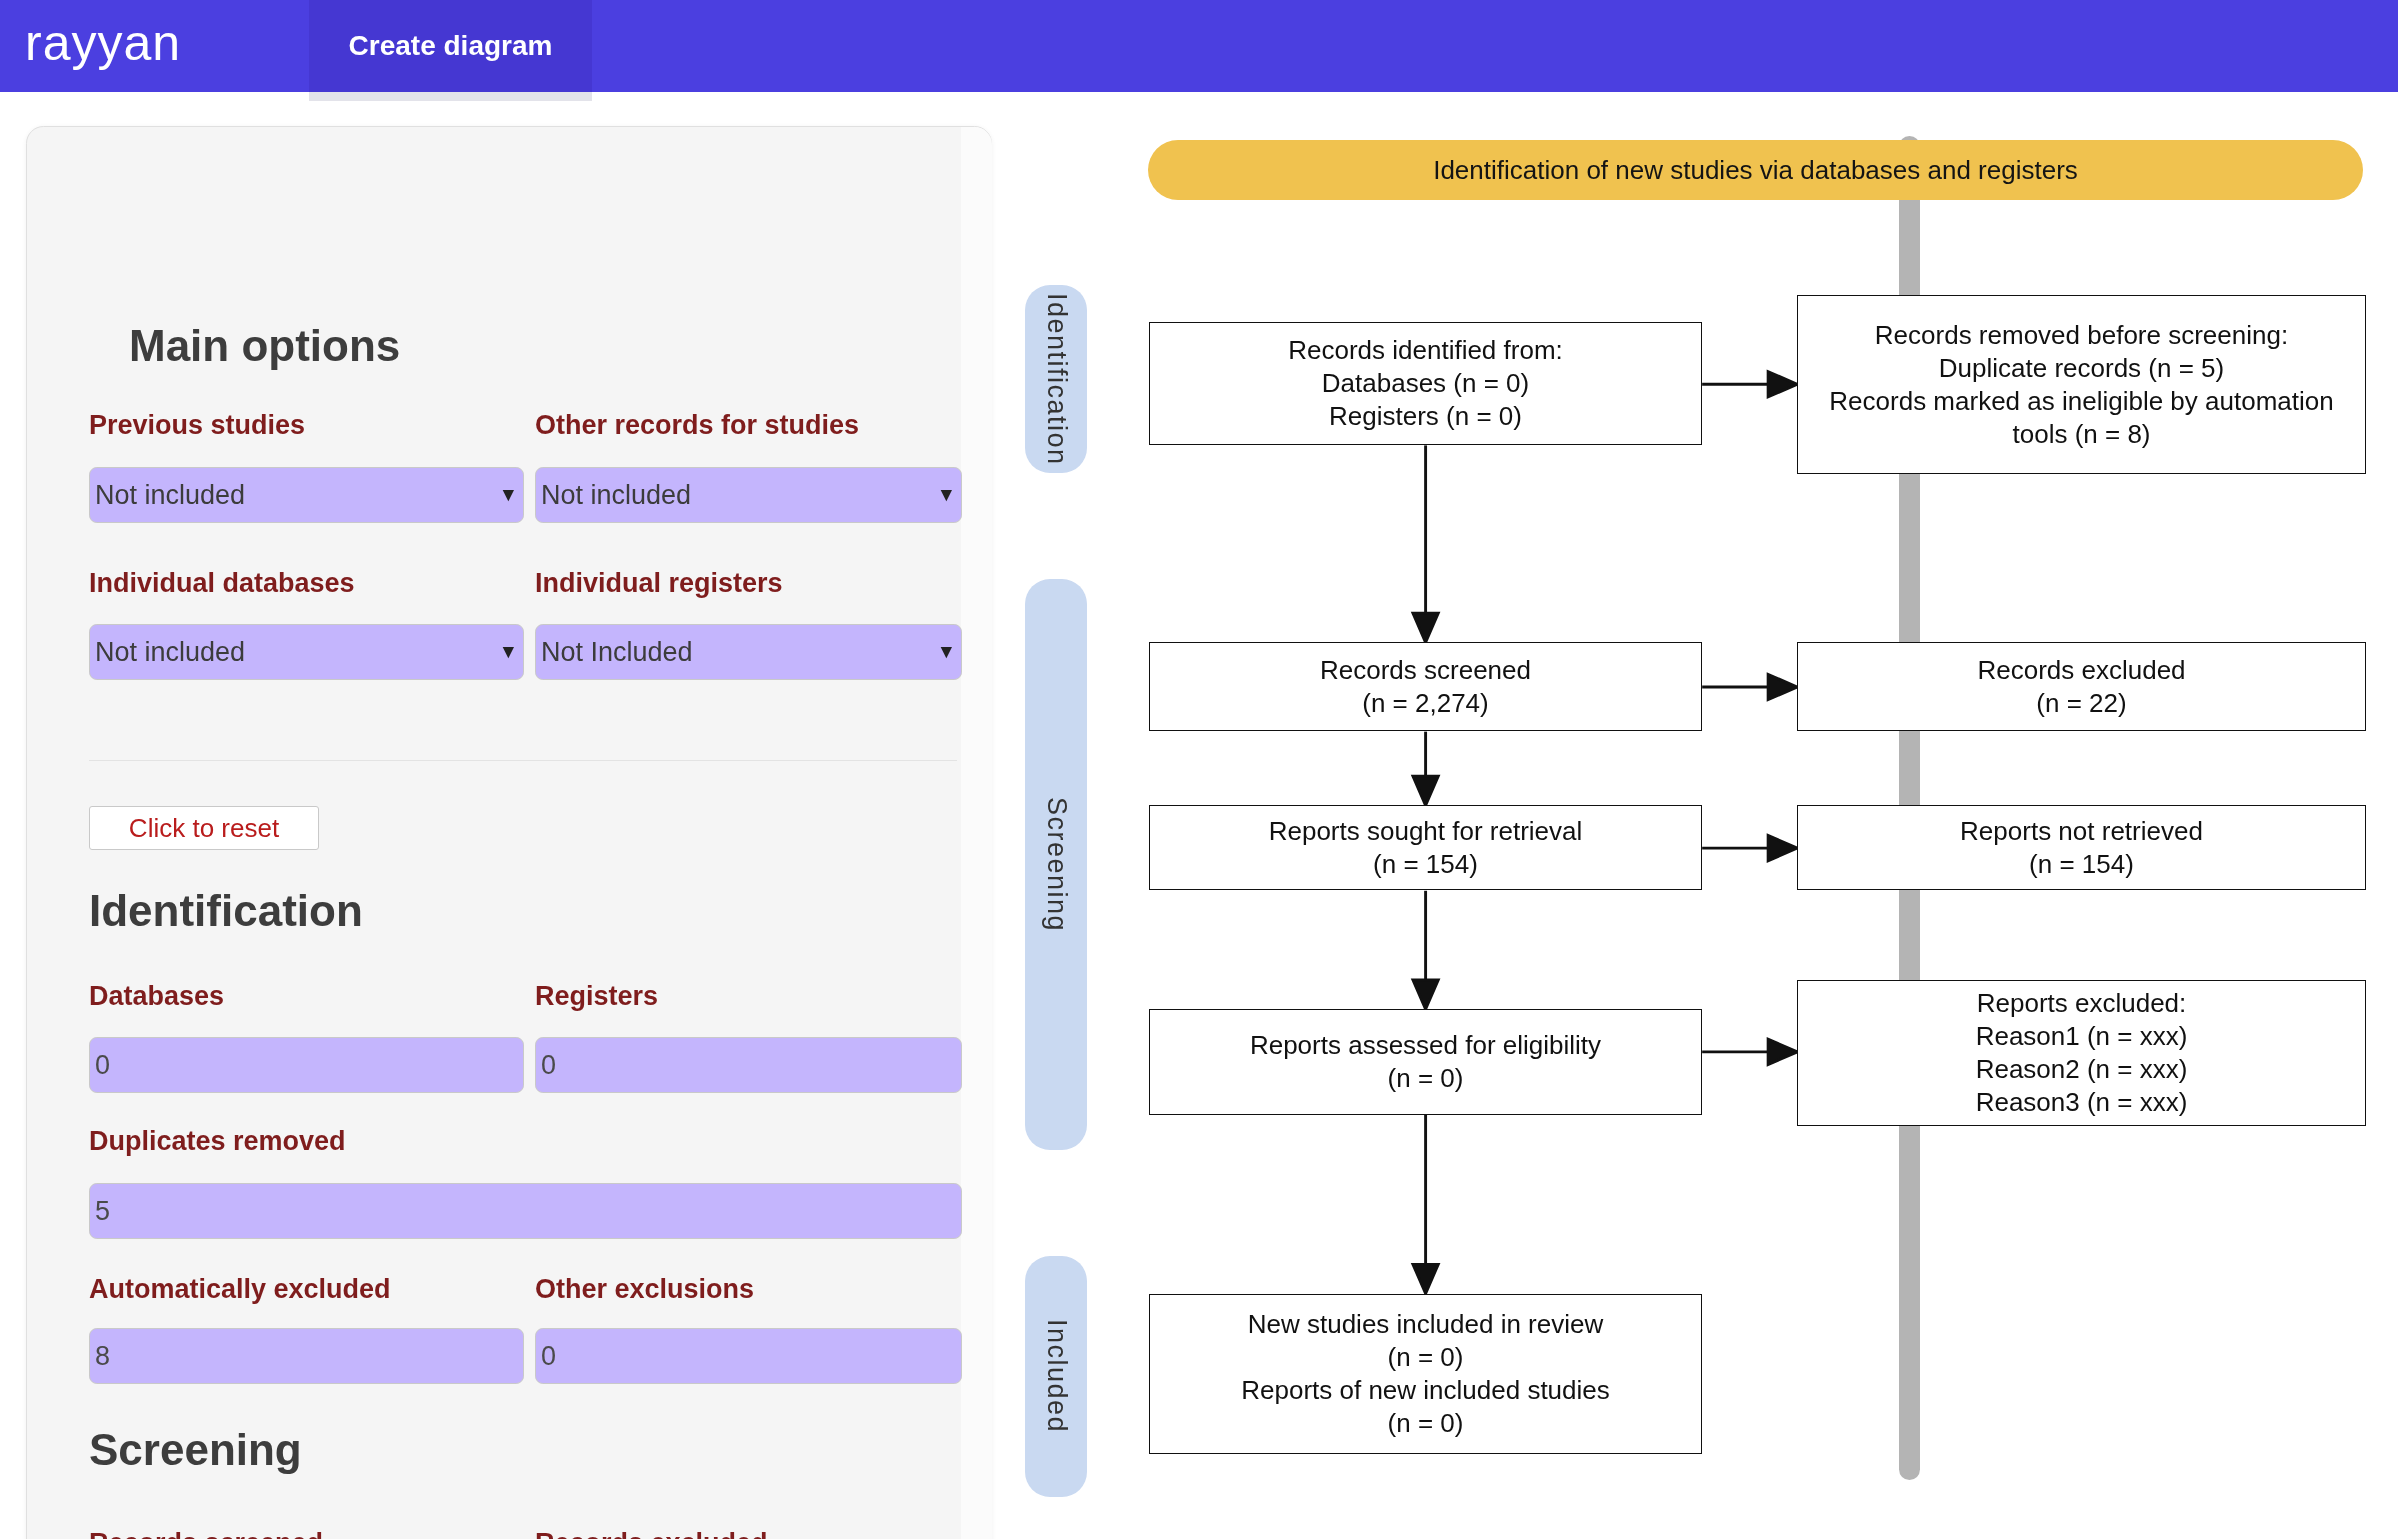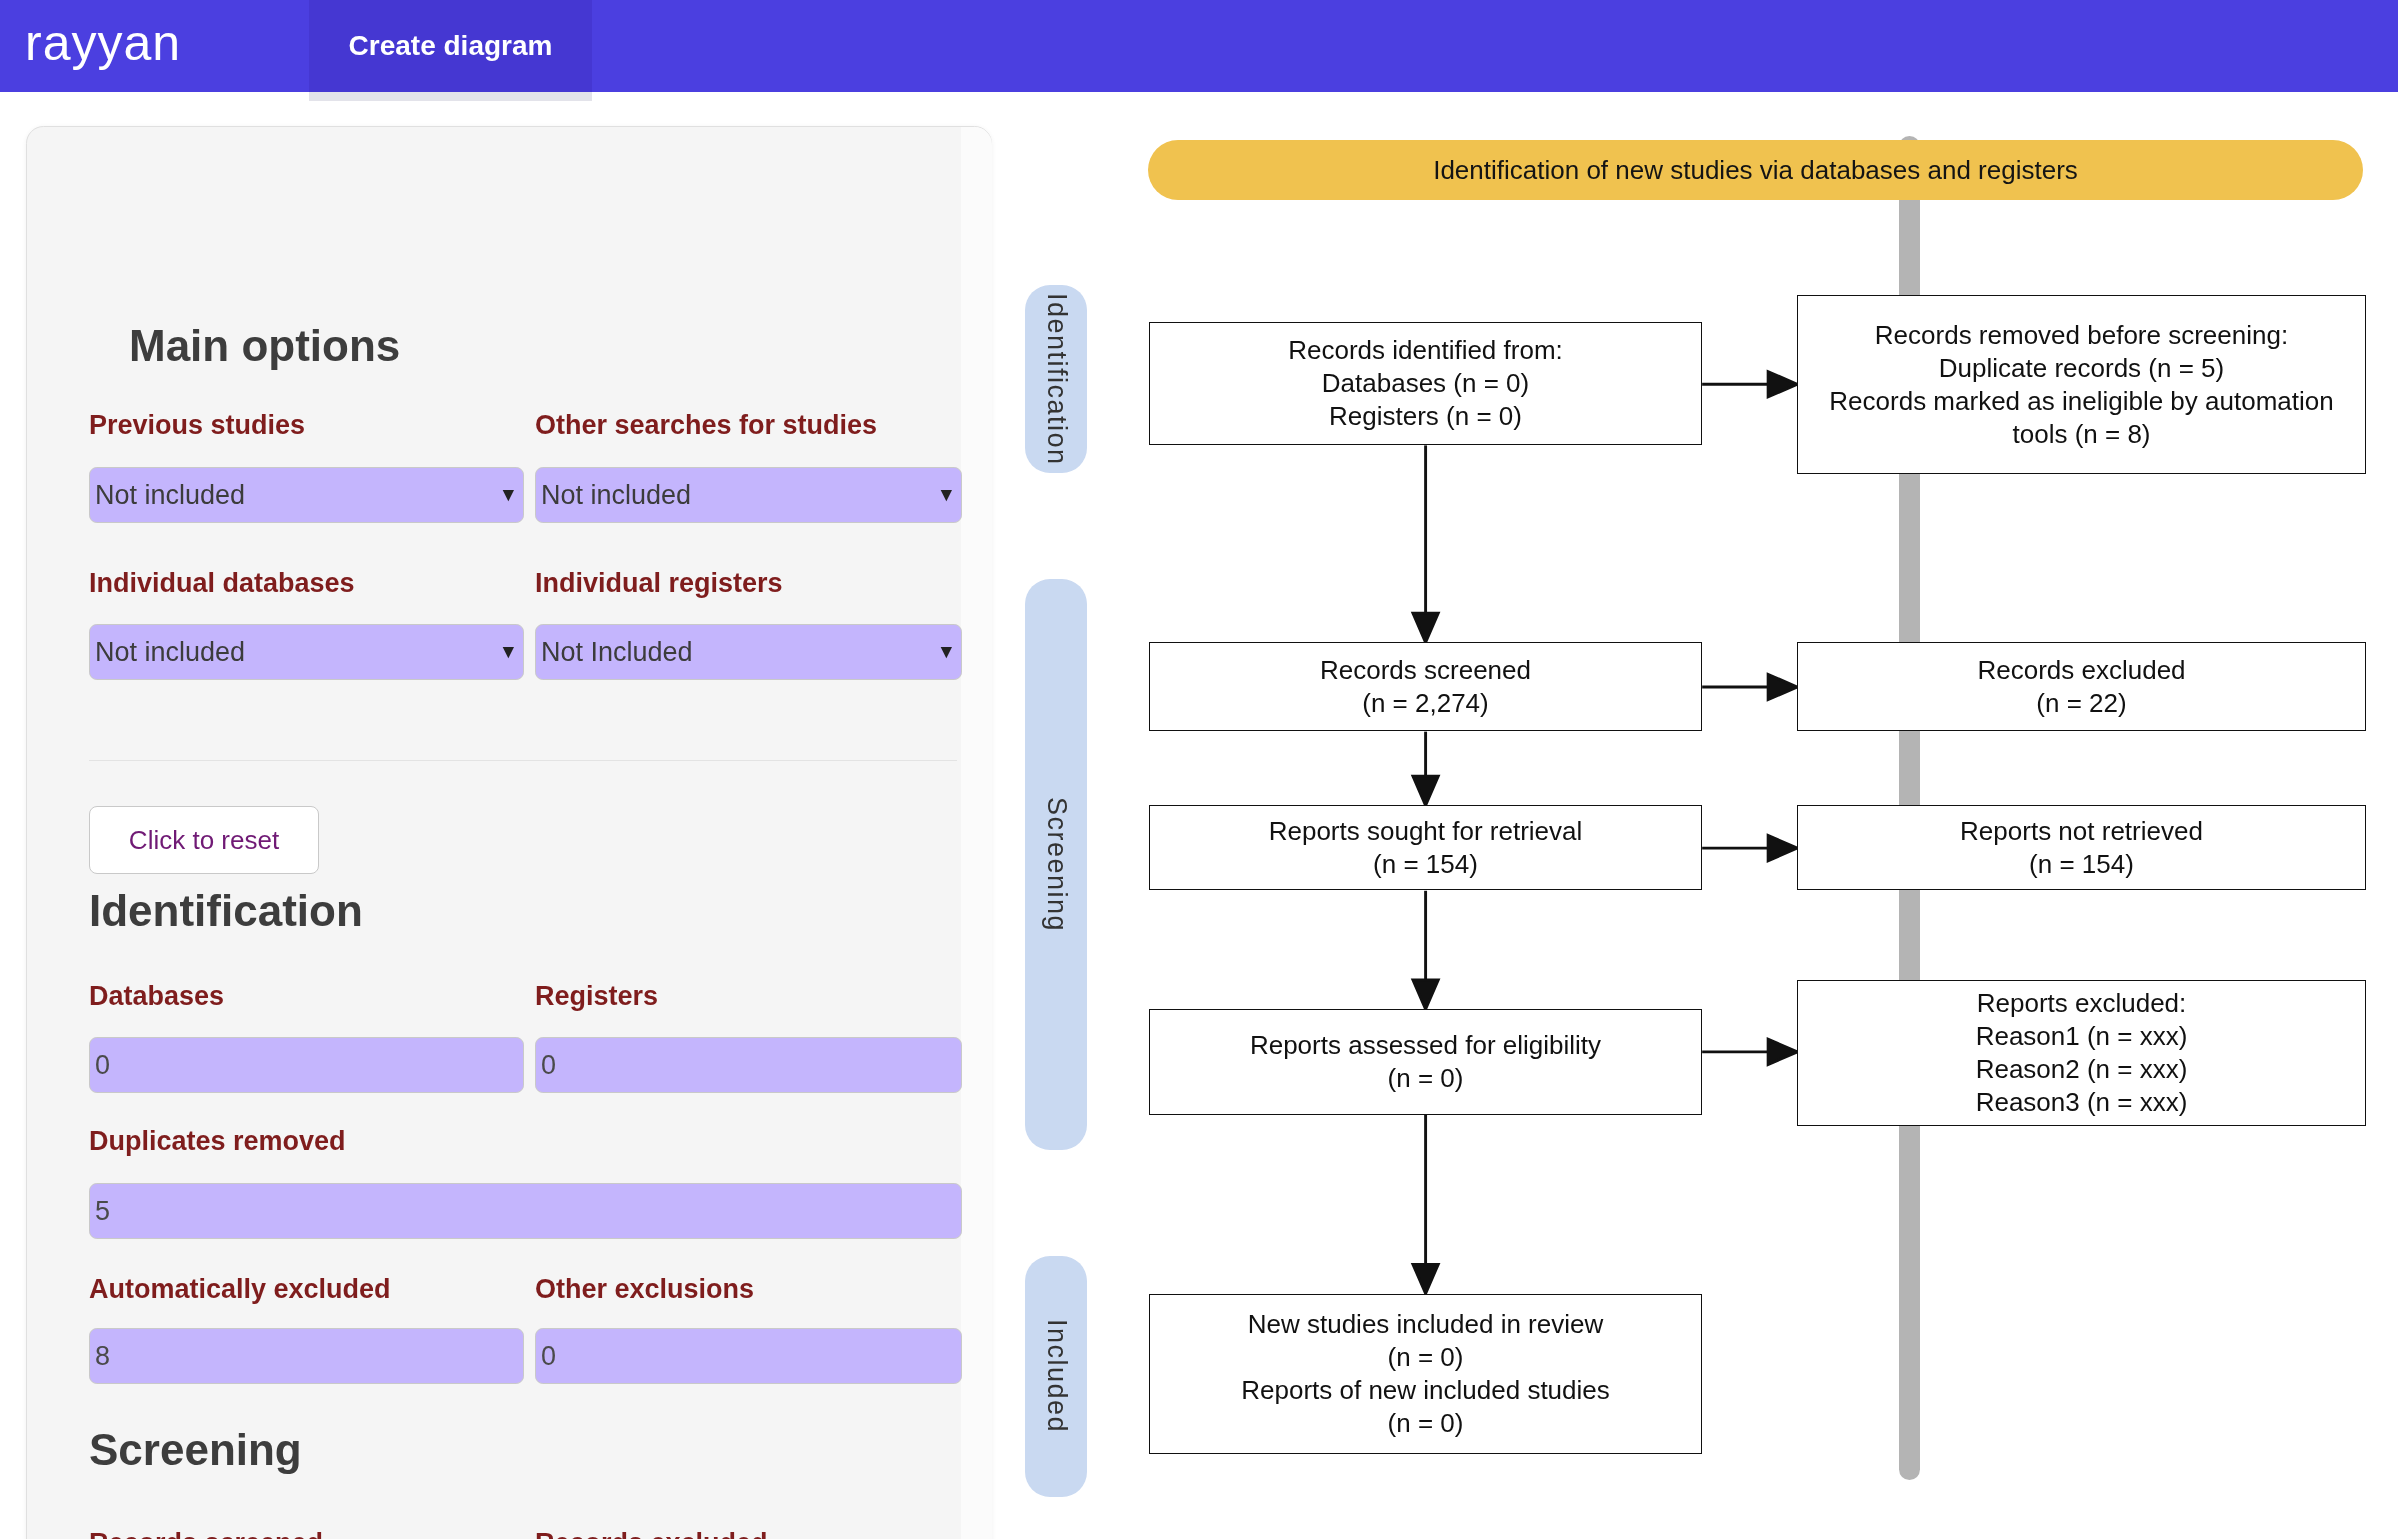--- a/index.html
+++ b/index.html
@@ -26,22 +26,22 @@
   .select,.tinput{position:absolute;height:56px;background:#c4b5fd;border:1px solid #c9c9c9;border-radius:7.8px;
           display:flex;align-items:center;padding:0 5px;font-size:27px;color:#3c3c3c;margin-top:6px;}
   .select{justify-content:space-between;cursor:pointer;}
   .caret{font-size:19.4px;color:#222;line-height:1;}
   .tinput input{border:none;outline:none;width:100%;font-size:27px;color:#4a4a4a;background:transparent;
                 font-family:"Liberation Sans", sans-serif;padding:0;}
   .col1{left:62px;width:435px;}
   .col2{left:508px;width:427px;}
   .full{left:62px;width:873px;}
   .divider{position:absolute;left:62px;width:868px;height:1px;background:#e3e3e3;}
-  .reset-btn{position:absolute;left:62px;top:679px;width:230px;height:68px;background:#fff;border:1px solid #c9c9c9;
-             border-radius:8px;font-size:26px;color:#701a75;display:flex;align-items:center;justify-content:center;cursor:pointer;}
+  .reset-btn{position:absolute;left:62px;top:679px;width:230px;height:44px;background:#fff;border:1px solid #c9c9c9;
+             border-radius:3px;font-size:26px;color:#b91c1c;display:flex;align-items:center;justify-content:center;cursor:pointer;}
 
   
   .banner{position:absolute;left:1148px;top:140px;width:1215px;height:60px;border-radius:30px;
           display:flex;align-items:center;justify-content:center;font-size:26px;color:#141414;}
   .stage{position:absolute;left:1025px;width:62px;border-radius:25px;
          display:flex;align-items:center;justify-content:center;
          writing-mode:vertical-rl;font-size:27px;font-weight:500;color:#333;letter-spacing:1.5px;}
   .fbox{position:absolute;background:#ffffff;border:1.9px solid #111111;z-index:2;
         display:flex;flex-direction:column;align-items:center;justify-content:center;
         font-size:26px;line-height:33px;color:#111;text-align:center;padding:0 7.8px;}
@@ -61,21 +61,21 @@
   <div class="tab-underline"></div>
 
   <div class="panel">
     <div class="scroll-gutter">
       <div class="scroll-thumb"></div>
     </div>
 
     <div class="h1" style="left:62px;top:194px;margin-left:40px;">Main options</div>
 
     <div class="flabel col1" style="top:283px;">Previous studies</div>
-    <div class="flabel col2" style="top:283px;">Other searches for studies</div>
+    <div class="flabel col2" style="top:283px;">Other records for studies</div>
 
     <div class="select col1" style="top:334px;">
       <span>Not included</span>
       <span class="caret">▼</span>
     </div>
     <div class="select col2" style="top:334px;">
       <span>Not included</span>
       <span class="caret">▼</span>
     </div>
 

